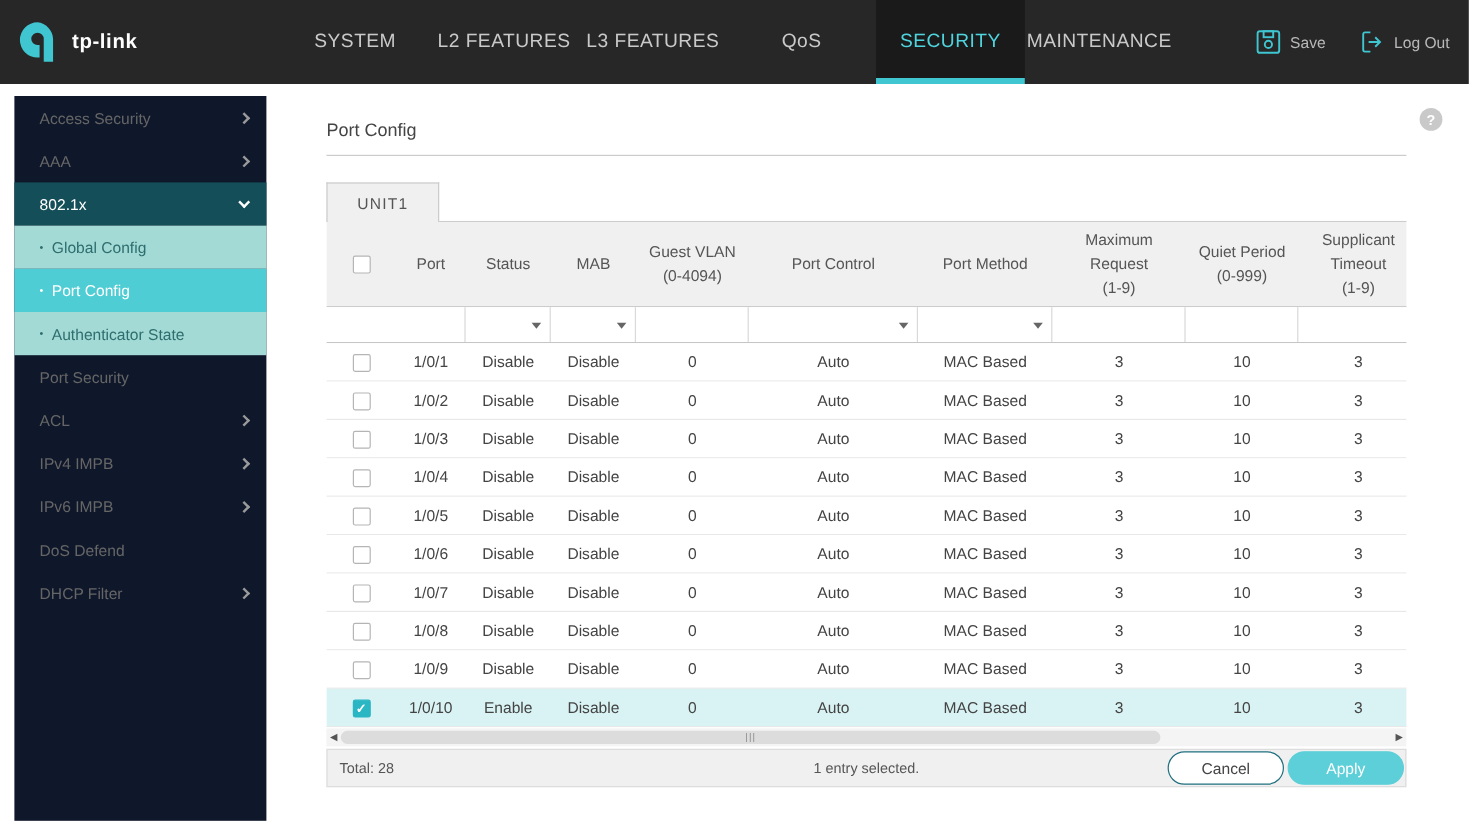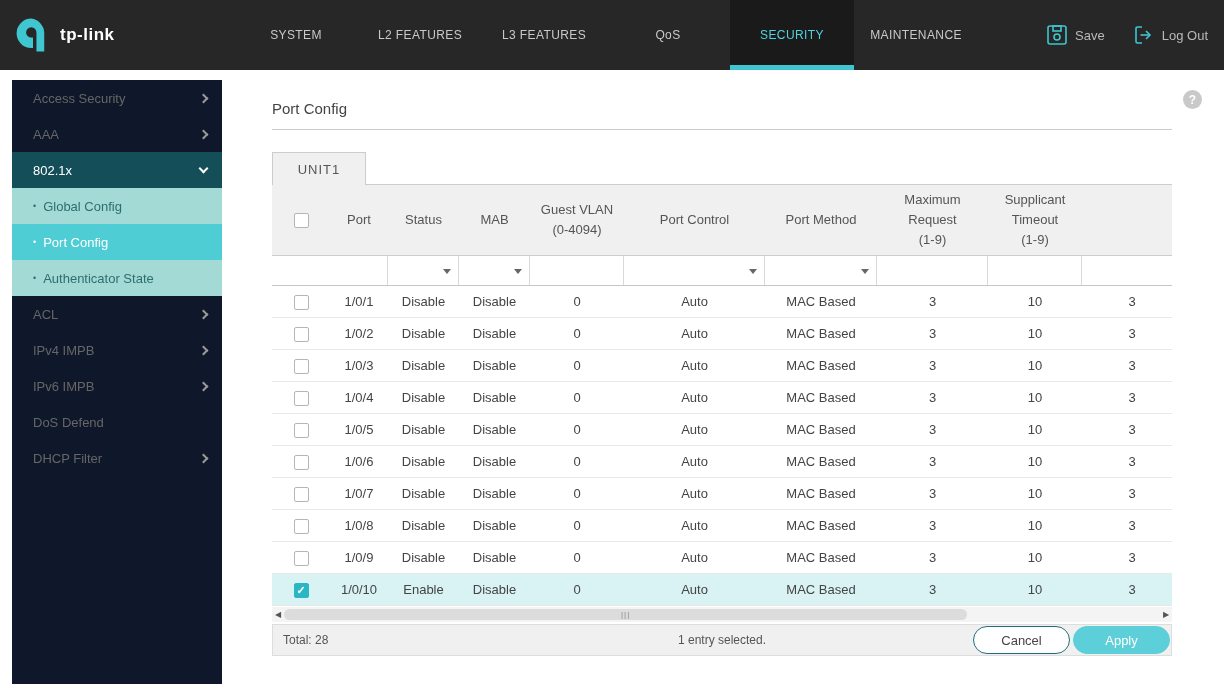--- a/index.html
+++ b/index.html
@@ -7,21 +7,21 @@
   body {
     width:1224px; height:684px; overflow:hidden; position:relative;
     background:#fff; font-family:"Liberation Sans", sans-serif;
   }
 
   
   .topbar { height:70px; background:#272727; position:relative; }
   .brand { position:absolute; left:14px; top:0; height:70px; display:flex; align-items:center; gap:8px; }
   .brand-text { color:#fff; font-size:17px; font-weight:bold; letter-spacing:.5px; }
   .topnav { position:absolute; left:234px; top:0; height:70px; display:flex; }
-  .nav-item { width:124px; text-align:center; line-height:70px; font-size:12px; color:#c9c9c9;
+  .nav-item { width:124px; text-align:center; line-height:70px; font-size:16px; color:#c9c9c9;
               letter-spacing:.4px; cursor:pointer; position:relative; }
   .nav-item.active { background:#1a1a1a; color:#4fd4de; }
   .nav-item.active::after { content:""; position:absolute; left:0; right:0; bottom:0; height:5px; background:#3fc6d0; }
   .top-actions { position:absolute; right:16px; top:0; height:70px; display:flex; align-items:center; gap:28px; }
   .action { display:flex; align-items:center; gap:7px; color:#b9b9b9; font-size:13px; cursor:pointer; }
 
   
   .sidebar { position:absolute; left:12px; top:80px; width:210px; bottom:0; background:#0f172a; font-size:13px; }
   .side-item { height:36px; display:flex; align-items:center; padding:0 15px 0 21px; color:#666; cursor:pointer; }
   .side-item .label { flex:1; }
@@ -151,20 +151,24 @@
     </div>
     <div class="side-item active sub">
       <span class="label">Port Config</span>
 
     </div>
     <div class="side-item sub">
       <span class="label">Authenticator State</span>
 
     </div>
     <div class="side-item">
+      <span class="label">Port Security</span>
+
+    </div>
+    <div class="side-item">
       <span class="label">ACL</span>
       <span class="chev chev-right"></span>
     </div>
     <div class="side-item">
       <span class="label">IPv4 IMPB</span>
       <span class="chev chev-right"></span>
     </div>
     <div class="side-item">
       <span class="label">IPv6 IMPB</span>
       <span class="chev chev-right"></span>
@@ -195,20 +199,22 @@
       <div class="cell">Port</div>
         <div class="cell">Status</div>
         <div class="cell">MAB</div>
         <div class="cell">Guest VLAN
 (0-4094)</div>
         <div class="cell">Port Control</div>
         <div class="cell">Port Method</div>
         <div class="cell">Maximum
 Request
 (1-9)</div>
+        <div class="cell">Quiet Period
+(0-999)</div>
         <div class="cell">Supplicant
 Timeout
 (1-9)</div>
     </div>
 
     <div class="frow">
       <div class="fcell empty">
           
         </div>
         <div class="fcell select">

